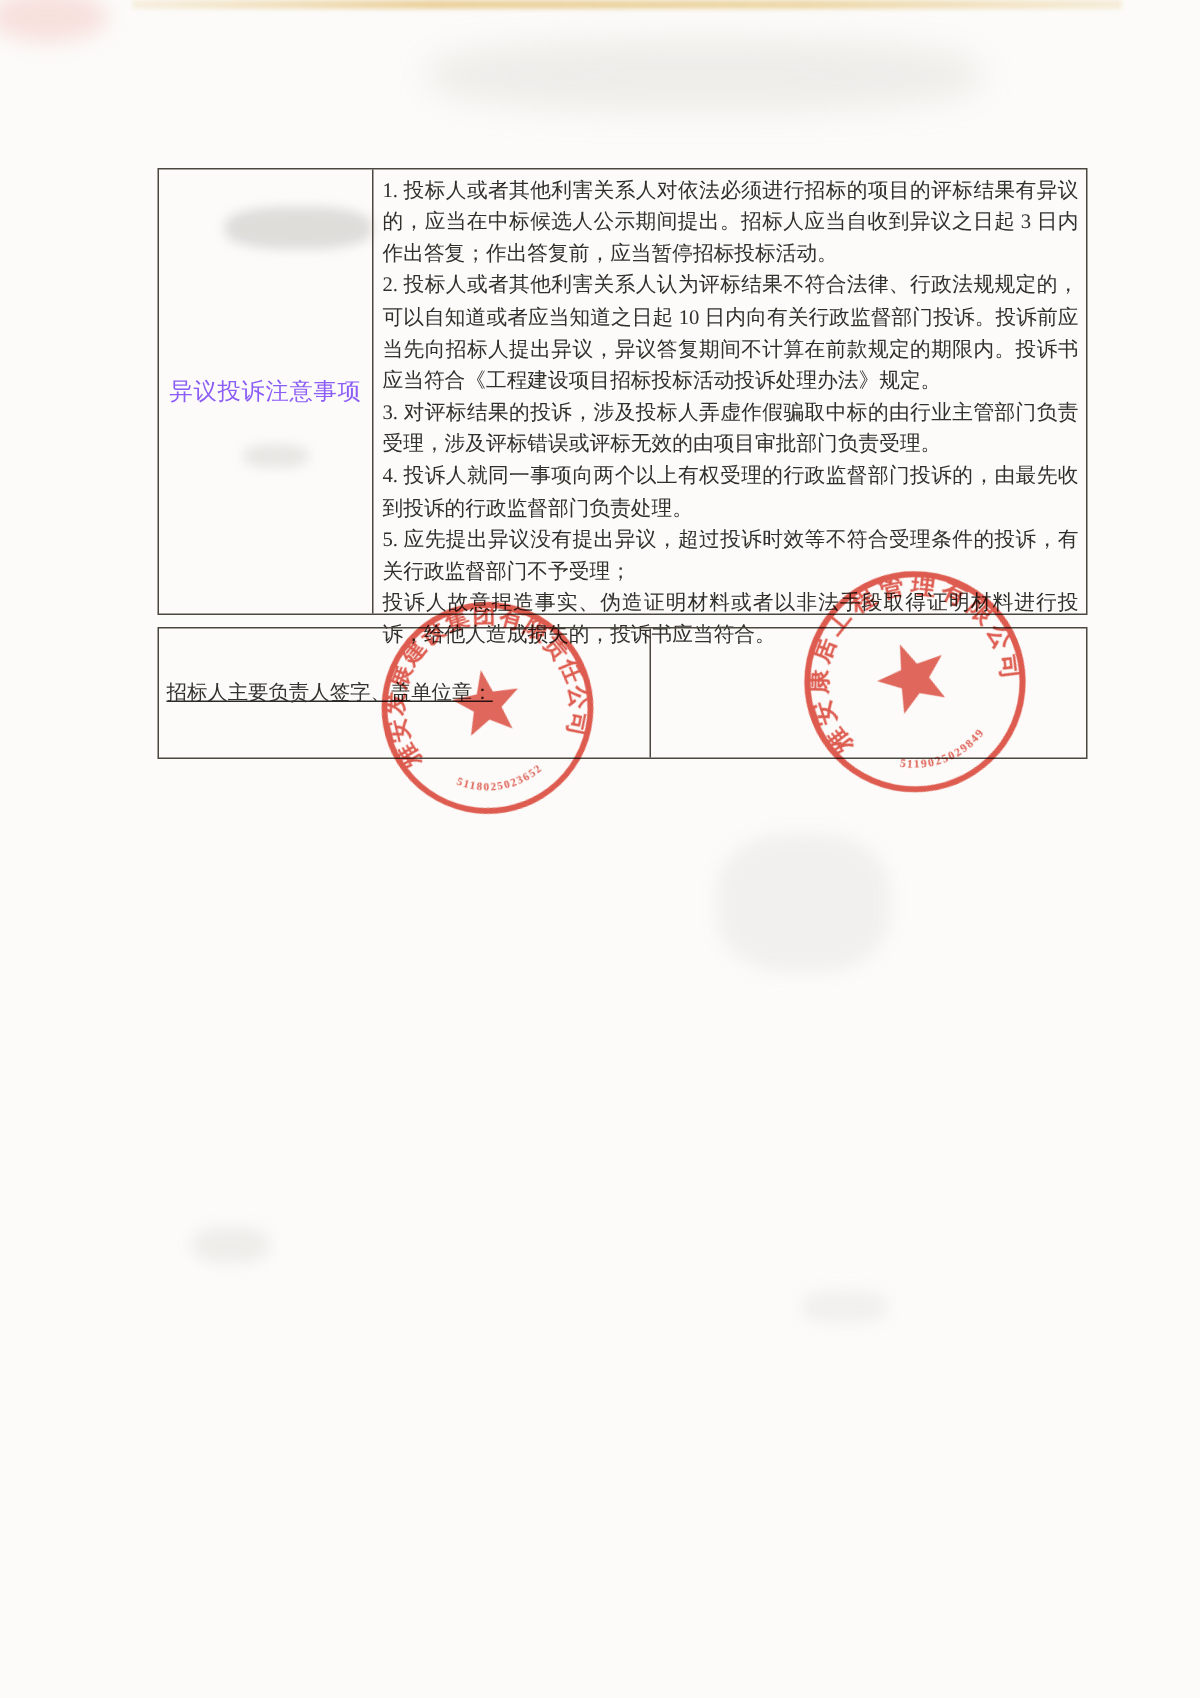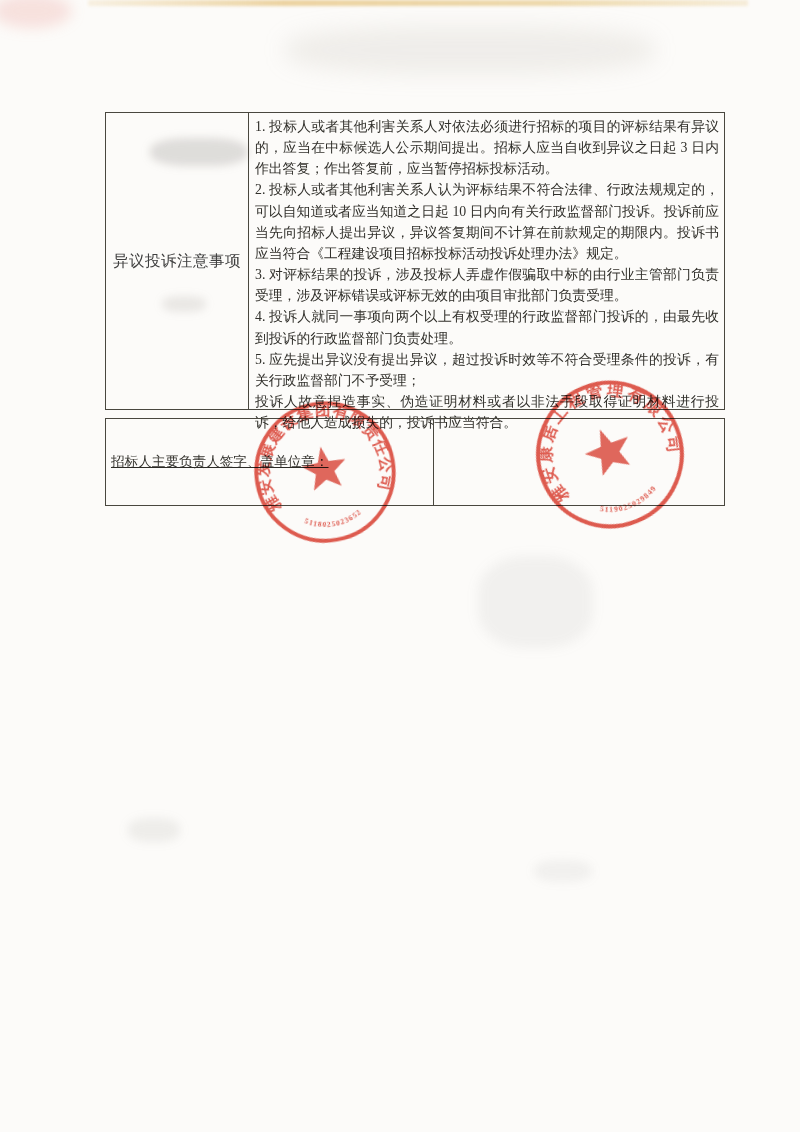--- a/index.html
+++ b/index.html
@@ -24,21 +24,21 @@
   .smudge.s4{left:128px;top:818px;width:52px;height:24px;background:rgba(120,118,110,.10);filter:blur(5px);}
   .smudge.s5{left:534px;top:860px;width:58px;height:22px;background:rgba(120,118,110,.08);filter:blur(5px);}
   
   .trow{position:absolute;left:105px;width:620px;border:1px solid #49473f;background:transparent;box-sizing:border-box;display:flex;}
   .row-notice{top:112px;height:298px;}
   .row-sign{top:418px;height:88px;text-decoration:underline;}
   .cell{box-sizing:border-box;}
   .cell-label{
     width:143px;border-right:1px solid #49473f;flex:none;
     display:flex;align-items:center;justify-content:center;
-    font-size:15.5px;letter-spacing:.5px;color:#404040;
+    font-size:15.5px;letter-spacing:.5px;color:#8b5cf6;
   }
   .cell-body{
     flex:1;padding:3px 5px 0 6px;
     font-size:13.8px;line-height:21.15px;text-align:justify;color:#302f2a;
   }
   .cell-body p{margin:0;}
   .row-sign .cell{display:flex;align-items:center;font-size:13.6px;color:#33322d;}
   .sign-left{width:328px;border-right:1px solid #49473f;flex:none;padding-left:5px;}
   .sign-right{flex:1;padding-left:4px;}
   

